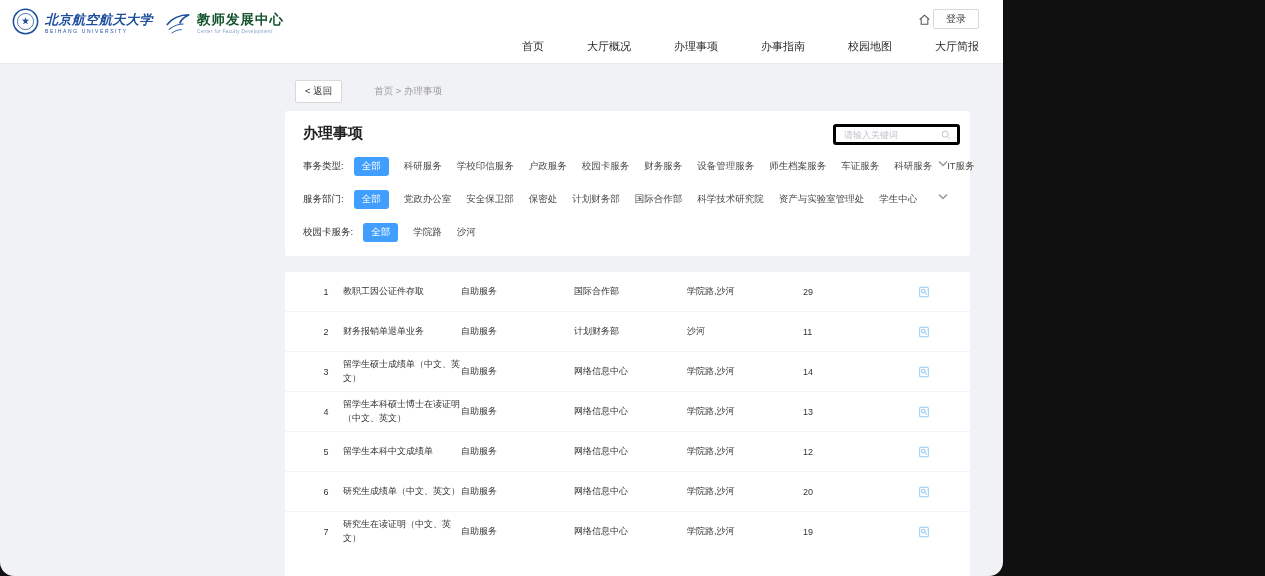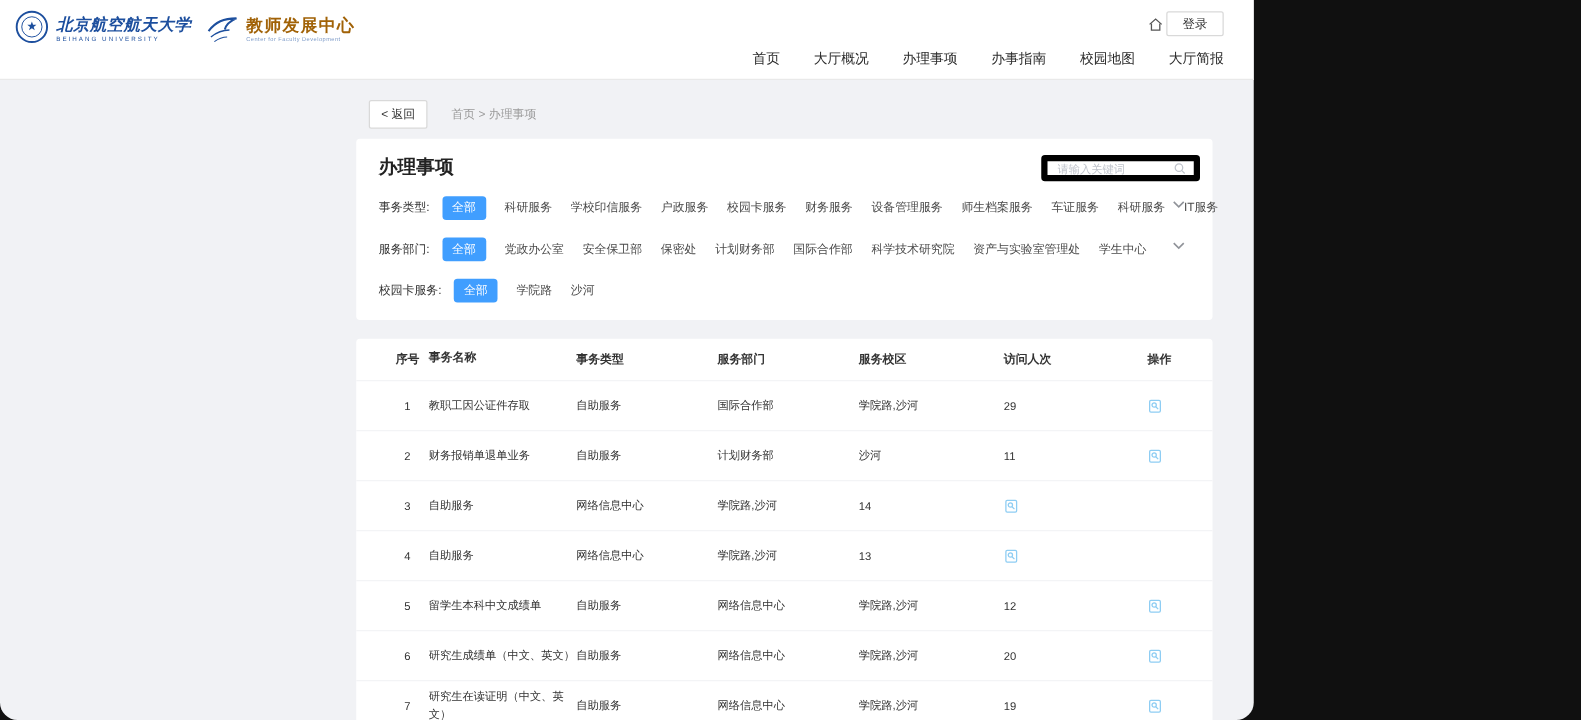--- a/index.html
+++ b/index.html
@@ -6,40 +6,40 @@
   .page{width:1003px;height:576px;background:#f1f2f5;border-radius:0 0 14px 14px;overflow:hidden;position:relative;}
 
   
   .topbar{height:63px;background:#fff;border-bottom:1px solid #e9e9e9;position:relative;}
   .logo{position:absolute;left:12px;top:8px;display:flex;align-items:center;}
   .uni-text{margin-left:6px;display:flex;flex-direction:column;}
   .uni-cn{font-size:13px;font-weight:700;color:#1d4f9e;letter-spacing:.5px;font-style:italic;line-height:1.1;}
   .uni-en{font-size:5px;color:#1d4f9e;letter-spacing:1.6px;margin-top:1px;}
   .bird{margin-left:10px;display:flex;align-items:center;}
   .center-text{margin-left:4px;display:flex;flex-direction:column;}
-  .center-cn{font-size:13.5px;font-weight:700;color:#a16207;letter-spacing:1px;line-height:1.1;}
+  .center-cn{font-size:13.5px;font-weight:700;color:#14532d;letter-spacing:1px;line-height:1.1;}
   .center-en{font-size:4.5px;color:#7f9cc9;letter-spacing:.4px;margin-top:1px;}
   .top-actions{position:absolute;top:9px;right:24px;display:flex;align-items:center;}
   .home-btn{background:none;border:none;padding:2px;cursor:pointer;display:flex;}
   .login{min-width:46px;height:20px;border:1px solid #d9d9d9;background:#fff;font-size:10px;color:#333;border-radius:2px;cursor:pointer;font-family:inherit;}
-  .nav{position:absolute;right:24px;top:39px;display:flex;gap:27px;font-size:11px;color:#2b2b2b;}
+  .nav{position:absolute;right:24px;top:39px;display:flex;gap:43px;font-size:11px;color:#2b2b2b;}
   .nav-item{cursor:pointer;white-space:nowrap;}
 
   
   .content{width:685px;margin-left:285px;}
-  .bc-row{display:flex;align-items:center;gap:19px;margin:16px 0 8px 10px;}
+  .bc-row{display:flex;align-items:center;gap:32px;margin:16px 0 8px 10px;}
   .back{border:1px solid #d9d9d9;background:#fff;border-radius:2px;font-size:9.5px;color:#333;padding:4px 9px;cursor:pointer;font-family:inherit;}
   .crumb{font-size:9.5px;color:#9a9a9a;cursor:pointer;}
 
   .card{background:#fff;border-radius:3px;}
 
   
   .filter-card{position:relative;padding:13px 14px 14px 18px;}
   .title{margin:0;font-size:15px;color:#222;font-weight:700;}
-  .search{position:absolute;top:13px;right:10px;width:127px;height:21px;border:5px solid #000000;border-radius:3px;display:flex;align-items:center;background:#fff;box-sizing:border-box;}
+  .search{position:absolute;top:13px;right:10px;width:127px;height:21px;border:3px solid #000000;border-radius:3px;display:flex;align-items:center;background:#fff;box-sizing:border-box;}
   .search input{border:0;outline:0;flex:1;min-width:0;font-size:9px;padding:0 4px 0 8px;color:#333;background:transparent;font-family:inherit;}
   .search input::placeholder{color:#c0c4cc;}
   .mag{margin-right:6px;display:flex;}
   .filter-row{display:flex;align-items:center;margin-top:14px;font-size:9.5px;color:#333;position:relative;padding-right:34px;flex-wrap:nowrap;}
   .filter-label{margin-right:10px;white-space:nowrap;}
   .chip{background:var(--accent,#409eff);color:#fff;border-radius:3px;padding:3px 8px;margin-right:15px;cursor:pointer;white-space:nowrap;}
   .filter-option{margin-right:15px;color:#4a4a4a;cursor:pointer;white-space:nowrap;}
   .chev{position:absolute;right:8px;top:3px;cursor:pointer;display:flex;}
 
   
@@ -159,29 +159,20 @@
           <div class="filter-row">
             <span class="filter-label">校园卡服务:</span>
             <span class="chip">全部</span>
             <span class="filter-option">学院路</span>
             <span class="filter-option">沙河</span>
           </div>
         </div>
     </section>
 
     <section class="card table-card">
-      <div class="trow thead" id="thead">
-          <div class="c0">序号</div>
-          <div class="c1">事务名称</div>
-          <div class="c2">事务类型</div>
-          <div class="c3">服务部门</div>
-          <div class="c4">服务校区</div>
-          <div class="c5">访问人次</div>
-          <div class="c6">操作</div>
-        </div>
       <div id="tbody">
           <div class="trow">
             <div class="c0">1</div>
             <div class="c1">教职工因公证件存取</div>
             <div class="c2">自助服务</div>
             <div class="c3">国际合作部</div>
             <div class="c4">学院路,沙河</div>
             <div class="c5">29</div>
             <div class="c6">
               <button class="view-btn">
@@ -205,36 +196,38 @@
                 <svg width="12" height="12" viewBox="0 0 14 14" fill="none" stroke="currentColor" stroke-width="1.2">
                   <rect x="2" y="1.5" width="10" height="11" rx="1.2"></rect>
                   <circle cx="6.2" cy="5.9" r="2"></circle>
                   <path d="M7.7 7.4l2.3 2.3"></path>
                 </svg>
               </button>
             </div>
           </div>
           <div class="trow">
             <div class="c0">3</div>
+            <div class="c1">留学生硕士成绩单（中文、英文）</div>
             <div class="c2">自助服务</div>
             <div class="c3">网络信息中心</div>
             <div class="c4">学院路,沙河</div>
             <div class="c5">14</div>
             <div class="c6">
               <button class="view-btn">
                 <svg width="12" height="12" viewBox="0 0 14 14" fill="none" stroke="currentColor" stroke-width="1.2">
                   <rect x="2" y="1.5" width="10" height="11" rx="1.2"></rect>
                   <circle cx="6.2" cy="5.9" r="2"></circle>
                   <path d="M7.7 7.4l2.3 2.3"></path>
                 </svg>
               </button>
             </div>
           </div>
           <div class="trow">
             <div class="c0">4</div>
+            <div class="c1">留学生本科硕士博士在读证明（中文、英文）</div>
             <div class="c2">自助服务</div>
             <div class="c3">网络信息中心</div>
             <div class="c4">学院路,沙河</div>
             <div class="c5">13</div>
             <div class="c6">
               <button class="view-btn">
                 <svg width="12" height="12" viewBox="0 0 14 14" fill="none" stroke="currentColor" stroke-width="1.2">
                   <rect x="2" y="1.5" width="10" height="11" rx="1.2"></rect>
                   <circle cx="6.2" cy="5.9" r="2"></circle>
                   <path d="M7.7 7.4l2.3 2.3"></path>

